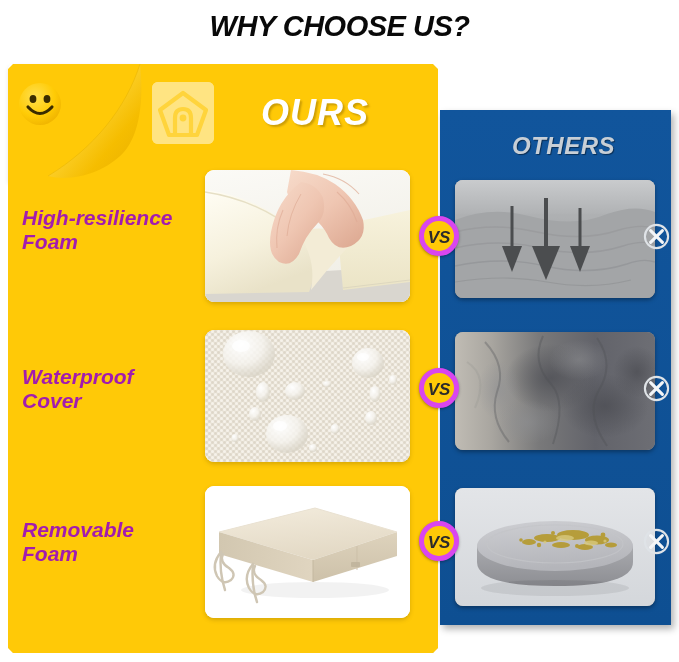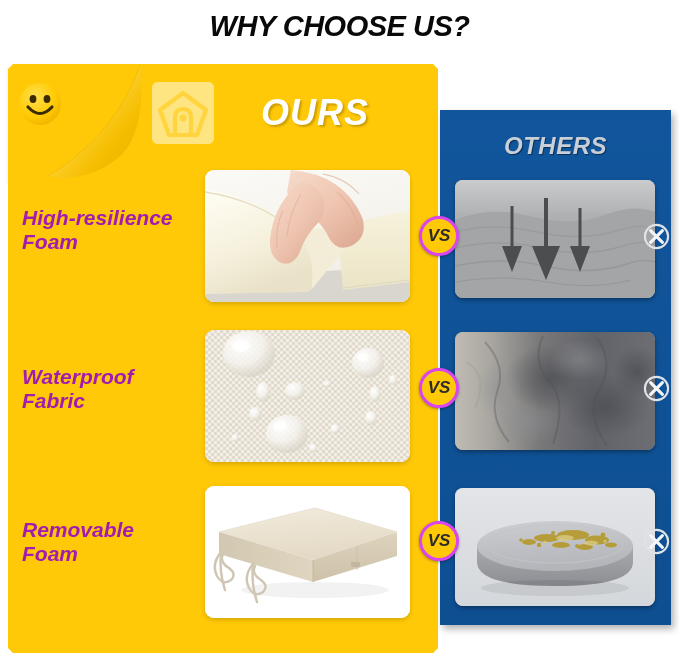--- a/index.html
+++ b/index.html
@@ -38,21 +38,21 @@
     left: 440px;
     top: 110px;
     width: 231px;
     height: 515px;
     background: #0f5396;
     background: linear-gradient(180deg, #11559c 0%, #0e4f92 100%);
     box-shadow: 3px 4px 7px rgba(0,0,0,0.30);
   }
   #others-title {
     position: absolute;
-    left: 0;
+    left: 8px;
     top: 22px;
     width: 231px;
     text-align: center;
     font-size: 24px;
     font-weight: bold;
     font-style: italic;
     color: #c8cfd6;
     text-shadow: 1px 1px 1px rgba(0,0,0,0.45);
     letter-spacing: 0.5px;
   }
@@ -169,21 +169,21 @@
   #others-card-1 { top: 222px; }
   #others-card-2 { top: 378px; }
 
   
   .vs-badge {
     position: absolute;
     width: 40px;
     height: 40px;
     border-radius: 50%;
     background: #ffc907;
-    border: 3px solid #d946ef;
+    border: 5px solid #d946ef;
     box-sizing: border-box;
     color: #2b2b2b;
     font-size: 17px;
     font-weight: bold;
     font-style: italic;
     line-height: 34px;
     text-align: center;
     box-shadow: 0 1px 3px rgba(0,0,0,0.35);
     z-index: 6;
   }
@@ -391,21 +391,21 @@
 </div>
 
 <div id="ours-title">OURS</div>
 
 <div class="feature-label" id="label-0">
   <div>High-resilience</div>
   <div>Foam</div>
 </div>
 <div class="feature-label" id="label-1">
   <div>Waterproof</div>
-  <div>Fabric</div>
+  <div>Cover</div>
 </div>
 <div class="feature-label" id="label-2">
   <div>Removable</div>
   <div>Foam</div>
 </div>
 
 <div class="ours-card" id="ours-card-0">
   <svg width="205" height="132" viewBox="0 0 205 132">
     <defs>
       <linearGradient id="foamBg" x1="0" y1="0" x2="0.3" y2="1">

